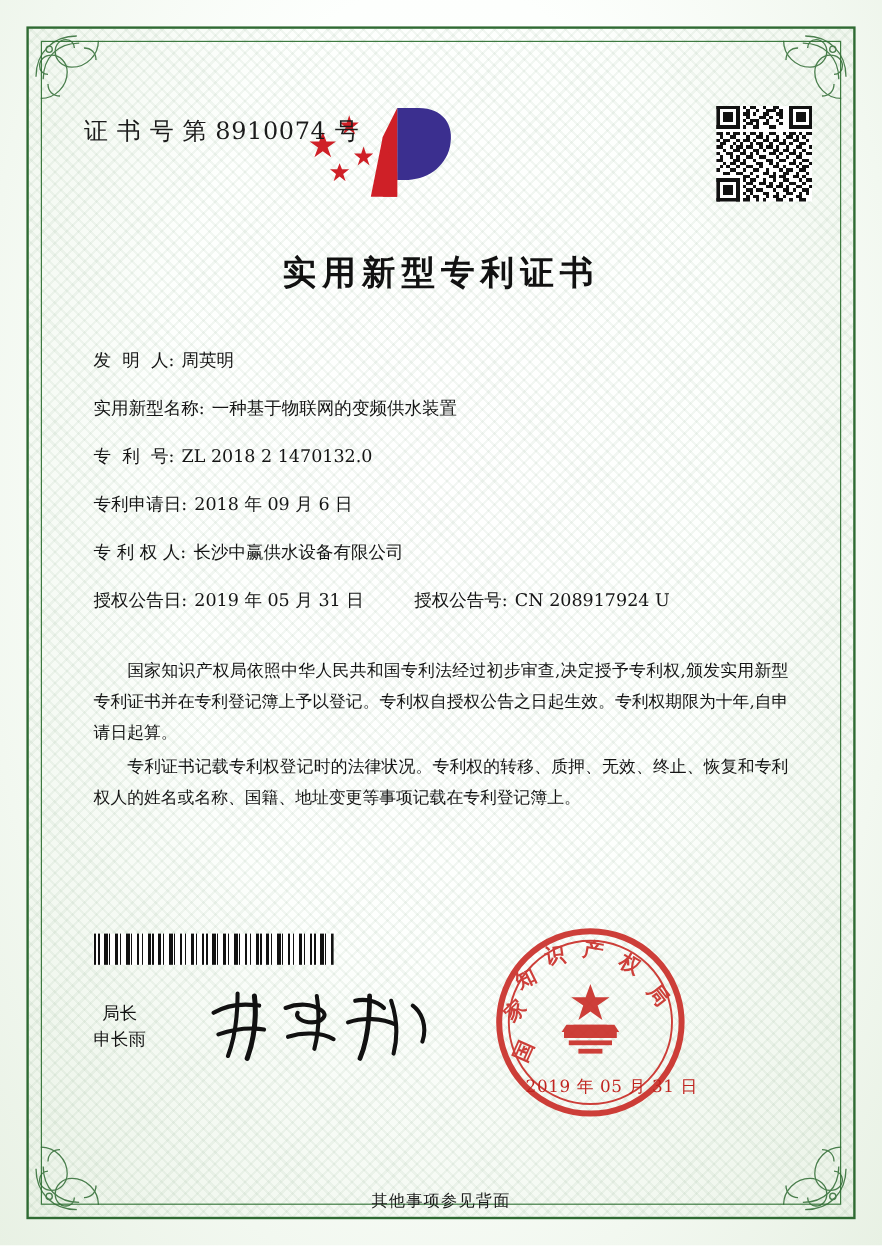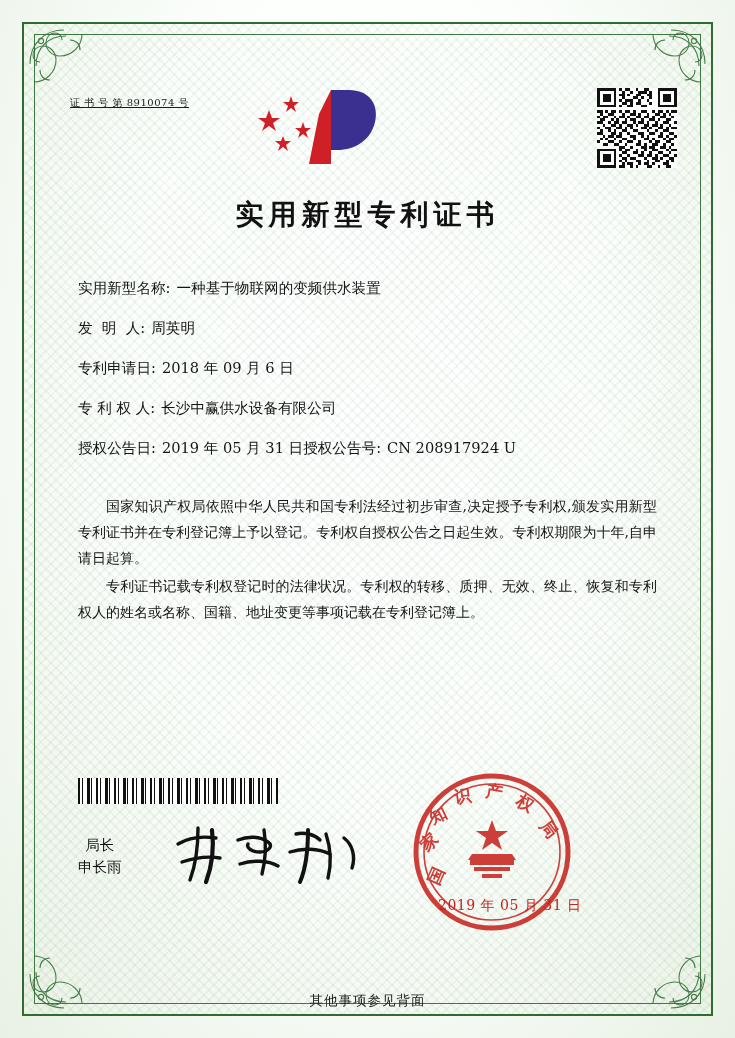--- a/index.html
+++ b/index.html
@@ -59,27 +59,26 @@
   .corner.br { right: 26px; bottom: 26px; transform: scale(-1,-1); }
 
   
   .content {
     position: absolute;
     left: 60px; top: 60px;
     width: 615px;
   }
 
   .cert-no {
-    font-size: 10px;
+    font-size: 20px;
     color: #1b1b1b;
     letter-spacing: .5px;
     margin-left: 10px;
     margin-top: 36px;
     display: inline-block;
-    text-decoration: underline;
   }
 
   
   .logo {
     position: absolute;
     left: 245px; top: 84px;
     width: 150px; height: 86px;
   }
   .logo svg { display: block; }
 
@@ -115,20 +114,21 @@
     margin-bottom: 24px;
   }
   .field-label {
     white-space: pre;
     flex: 0 0 auto;
   }
   .field-value {
     margin-left: 6px;
   }
   .field-row.dual .field-label.second {
+    margin-left: 42px;
   }
 
   .paragraphs {
     margin-top: 38px;
     padding-left: 18px;
     padding-right: 18px;
     font-size: 14px;
     line-height: 1.85;
     color: #141414;
     text-align: justify;
@@ -488,29 +488,33 @@
 
   <div class="content">
 
     <span class="cert-no">证 书 号 第 8910074 号</span>
 
     <h1 class="title">实用新型专利证书</h1>
 
     <div class="fields">
 
       <div class="field-row">
+        <span class="field-label">发  明  人:</span>
+        <span class="field-value">周英明</span>
+      </div>
+
+      <div class="field-row">
         <span class="field-label">实用新型名称:</span>
         <span class="field-value">一种基于物联网的变频供水装置</span>
       </div>
 
       <div class="field-row">
-        <span class="field-label">发  明  人:</span>
-        <span class="field-value">周英明</span>
+        <span class="field-label">专  利  号:</span>
+        <span class="field-value">ZL 2018 2 1470132.0</span>
       </div>
-
 
       <div class="field-row">
         <span class="field-label">专利申请日:</span>
         <span class="field-value">2018 年 09 月 6 日</span>
       </div>
 
       <div class="field-row">
         <span class="field-label">专 利 权 人:</span>
         <span class="field-value">长沙中赢供水设备有限公司</span>
       </div>

